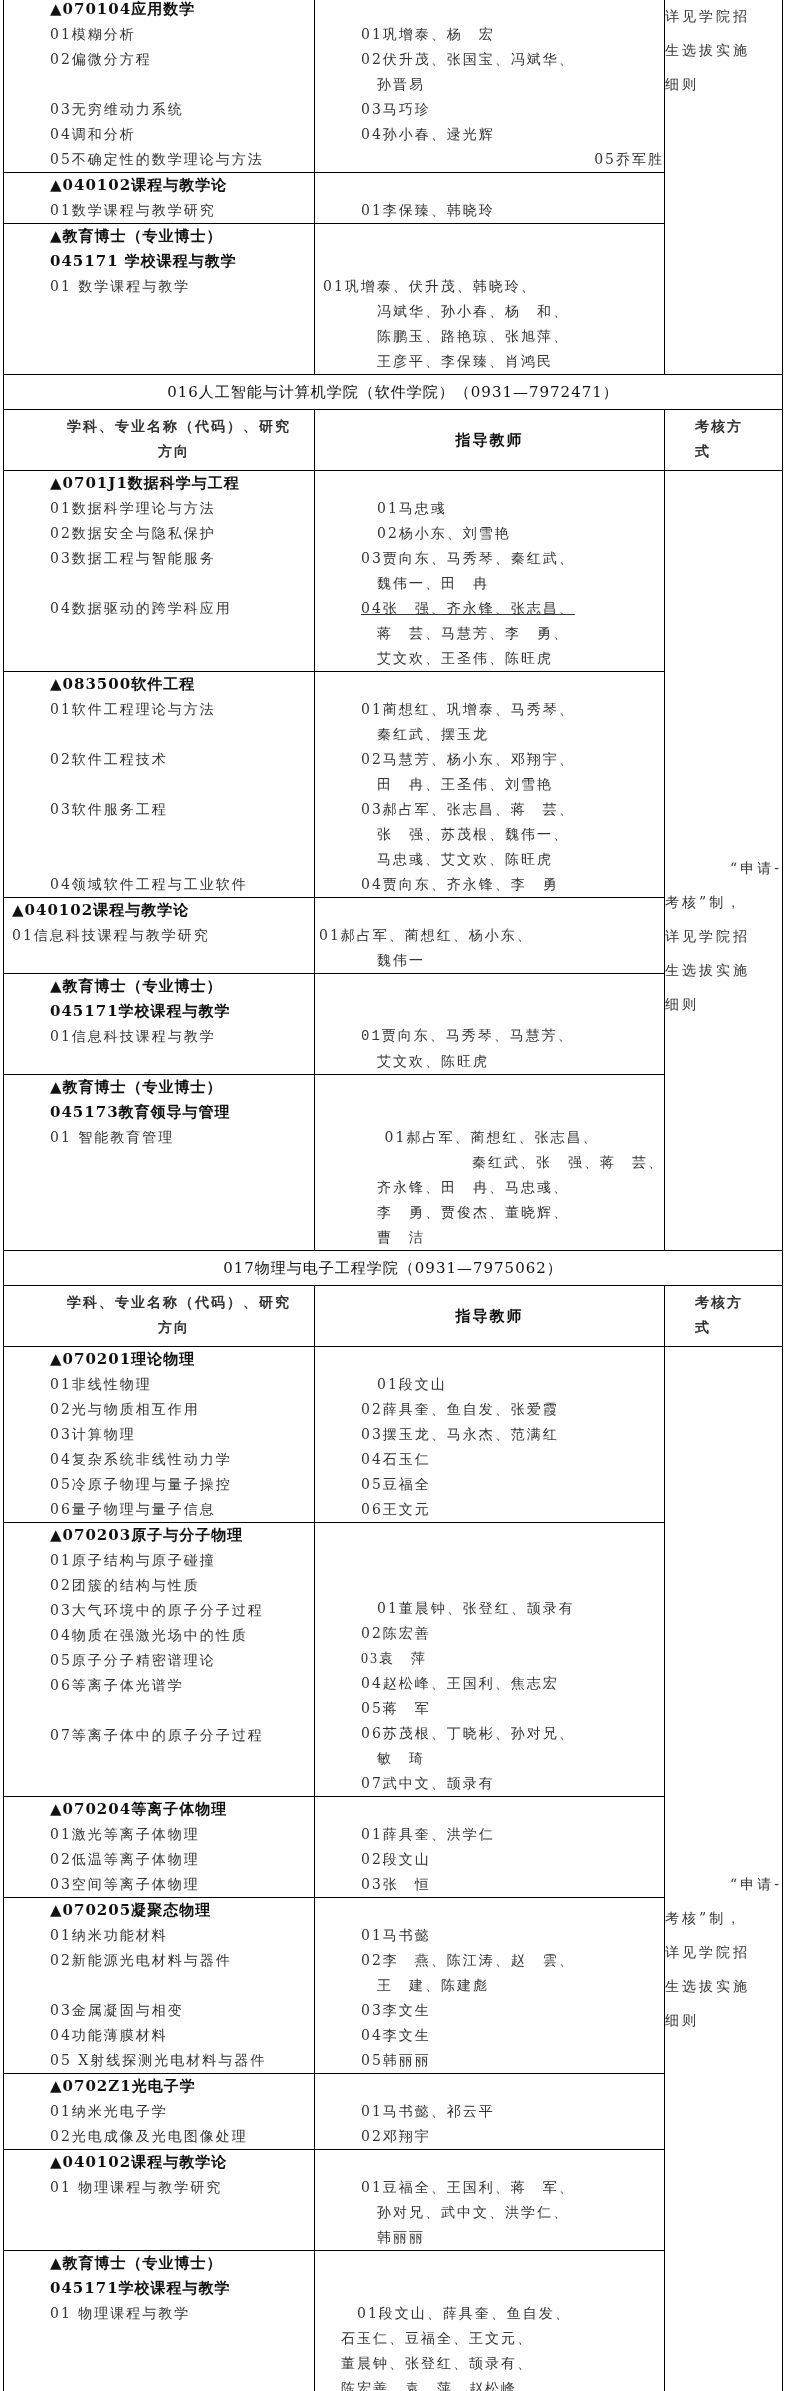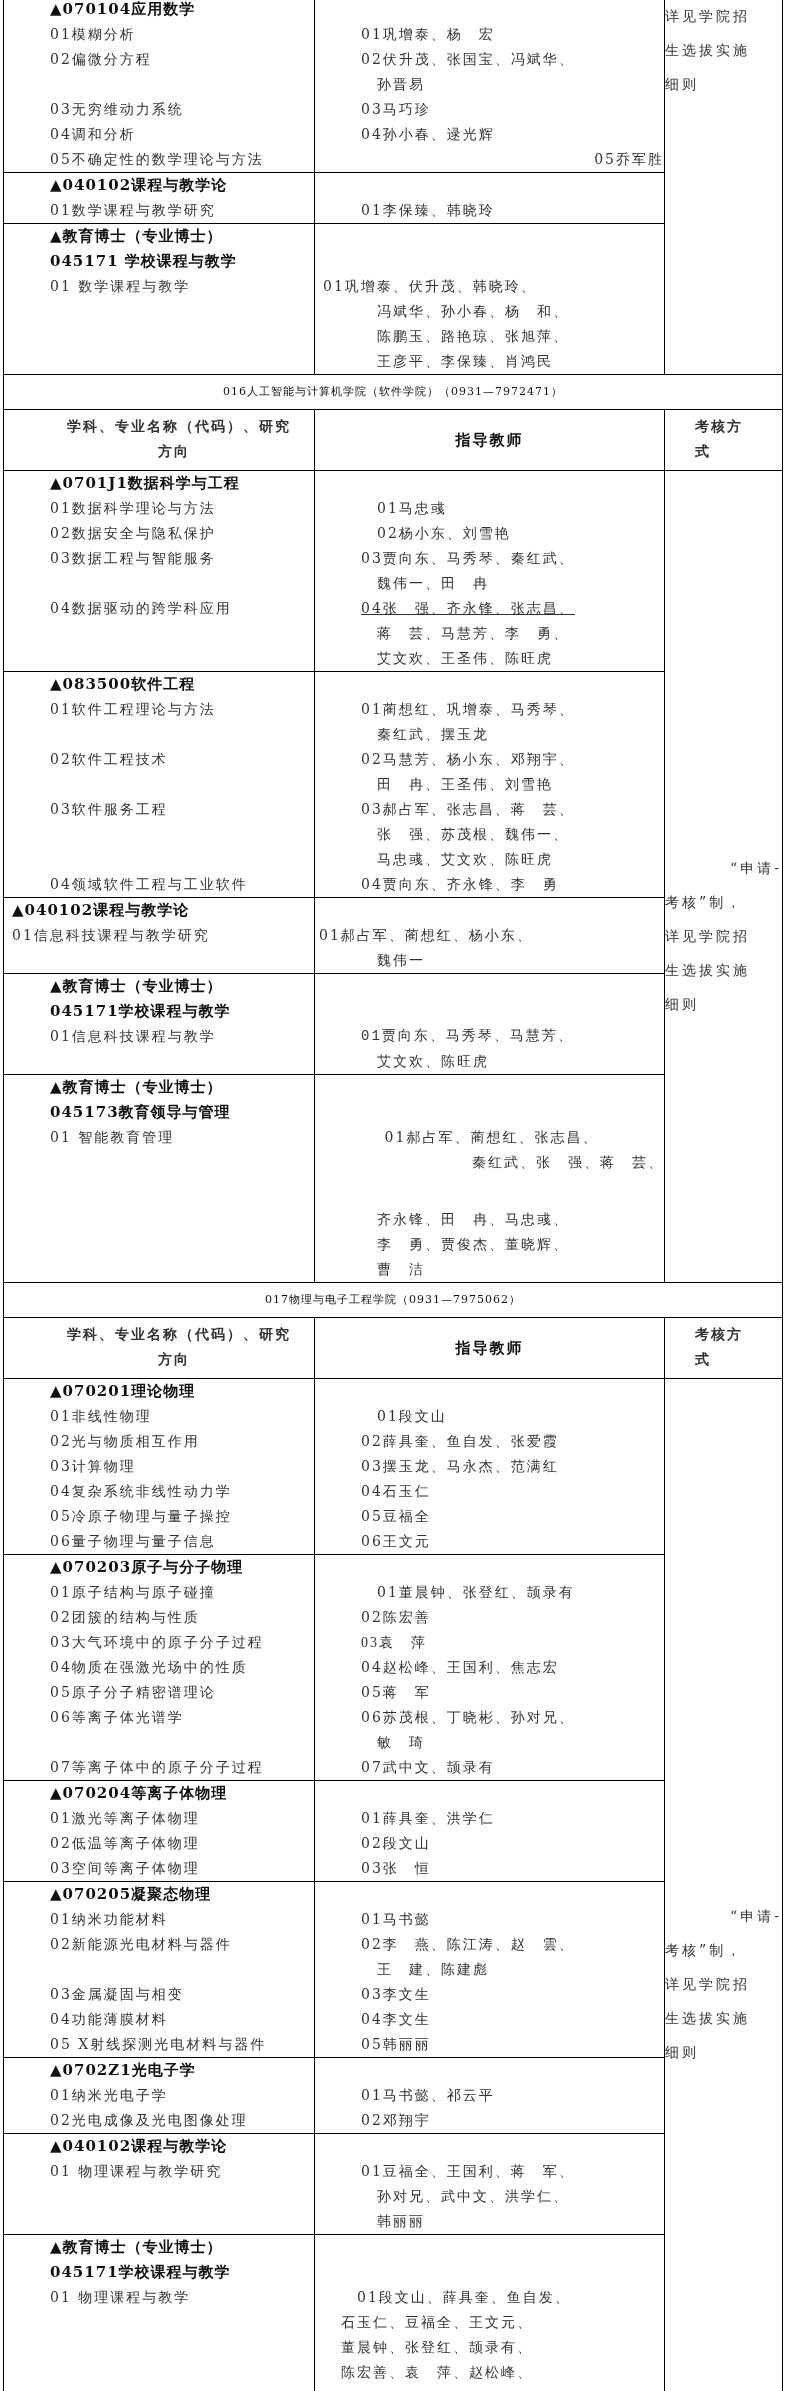--- a/index.html
+++ b/index.html
@@ -8,21 +8,21 @@
   .tbl { position:absolute; left:3px; top:-4px; width:779px; border-collapse:collapse; table-layout:fixed; }
   .tbl td { border:1.5px solid #000; vertical-align:top; padding:0; }
   .c1 { width:311px; }
   .c2 { width:350px; }
   .c3 { width:118px; }
   .line { height:25px; line-height:25px; font-size:14px; white-space:pre; letter-spacing:2px; color:#333; }
   .hd { font-weight:bold; color:#111; letter-spacing:1px; font-size:15px; }
   .pad1 { padding-left:46px; }
   .pad0 { padding-left:8px; }
   .tcell { padding-top:6px; padding-bottom:6px; }
-  .school { text-align:center; font-size:11px; height:34px; line-height:34px; letter-spacing:1px; color:#111; }
+  .school { text-align:center; font-size:15px; height:34px; line-height:34px; letter-spacing:1px; color:#111; }
   .colhead { text-align:center; font-size:15px; font-weight:bold; color:#111; letter-spacing:2px; }
   .method { font-size:14px; letter-spacing:3px; line-height:34px; color:#333; padding:0 4px 0 6px; } 
 </style>
 </head>
 <body>
 
 <table class="tbl">
   <colgroup>
       <col class="c1">
       <col class="c2">
@@ -172,21 +172,21 @@
         <td class="tcell">
           <div class="line hd pad1">▲教育博士（专业博士）</div>
           <div class="line hd pad1">045173教育领导与管理</div>
           <div class="line pad1">01 智能教育管理</div>
         </td>
         <td class="tcell">
           <div class="line">&nbsp;</div>
           <div class="line">&nbsp;</div>
           <div class="line" style="padding-left: 4px; text-align: center;">01郝占军、蔺想红、张志昌、</div>
           <div class="line" style="padding-left: 30px; text-align: right;">　　秦红武、张　强、蒋　芸、</div>
-          <div class="line" style="padding-left: 30px; margin-top: 32px;">　　齐永锋、田　冉、马忠彧、</div>
+          <div class="line" style="padding-left: 30px;">　　齐永锋、田　冉、马忠彧、</div>
           <div class="line" style="padding-left: 30px;">　　李　勇、贾俊杰、董晓辉、</div>
           <div class="line" style="padding-left: 30px;">　　曹　洁</div>
         </td>
       </tr>
       <tr>
         <td class="school" colspan="3">017物理与电子工程学院（0931—7975062）</td>
       </tr>
       <tr>
         <td class="colhead" style="height: 56px; padding-top: 4px;">
           <div class="line" style="font-weight: bold; text-align: center; letter-spacing: 2px; padding-left: 40px;">学科、专业名称（代码）、研究</div>
@@ -232,21 +232,21 @@
           <div class="line pad1">02团簇的结构与性质</div>
           <div class="line pad1">03大气环境中的原子分子过程</div>
           <div class="line pad1">04物质在强激光场中的性质</div>
           <div class="line pad1">05原子分子精密谱理论</div>
           <div class="line pad1">06等离子体光谱学</div>
           <div class="line pad1">&nbsp;</div>
           <div class="line pad1">07等离子体中的原子分子过程</div>
         </td>
         <td class="tcell">
           <div class="line">&nbsp;</div>
-          <div class="line" style="padding-left: 46px;">　01董晨钟、张登红、颉录有</div>
+          <div class="line" style="padding-left: 46px; margin-top: 48px;">　01董晨钟、张登红、颉录有</div>
           <div class="line" style="padding-left: 46px;">02陈宏善</div>
           <div class="line" style="padding-left: 46px; font-family: Liberation Serif, serif;">03袁　萍</div>
           <div class="line" style="padding-left: 46px;">04赵松峰、王国利、焦志宏</div>
           <div class="line" style="padding-left: 46px;">05蒋　军</div>
           <div class="line" style="padding-left: 46px;">06苏茂根、丁晓彬、孙对兄、</div>
           <div class="line" style="padding-left: 30px;">　　敏　琦</div>
           <div class="line" style="padding-left: 46px;">07武中文、颉录有</div>
         </td>
       </tr>
       <tr>

